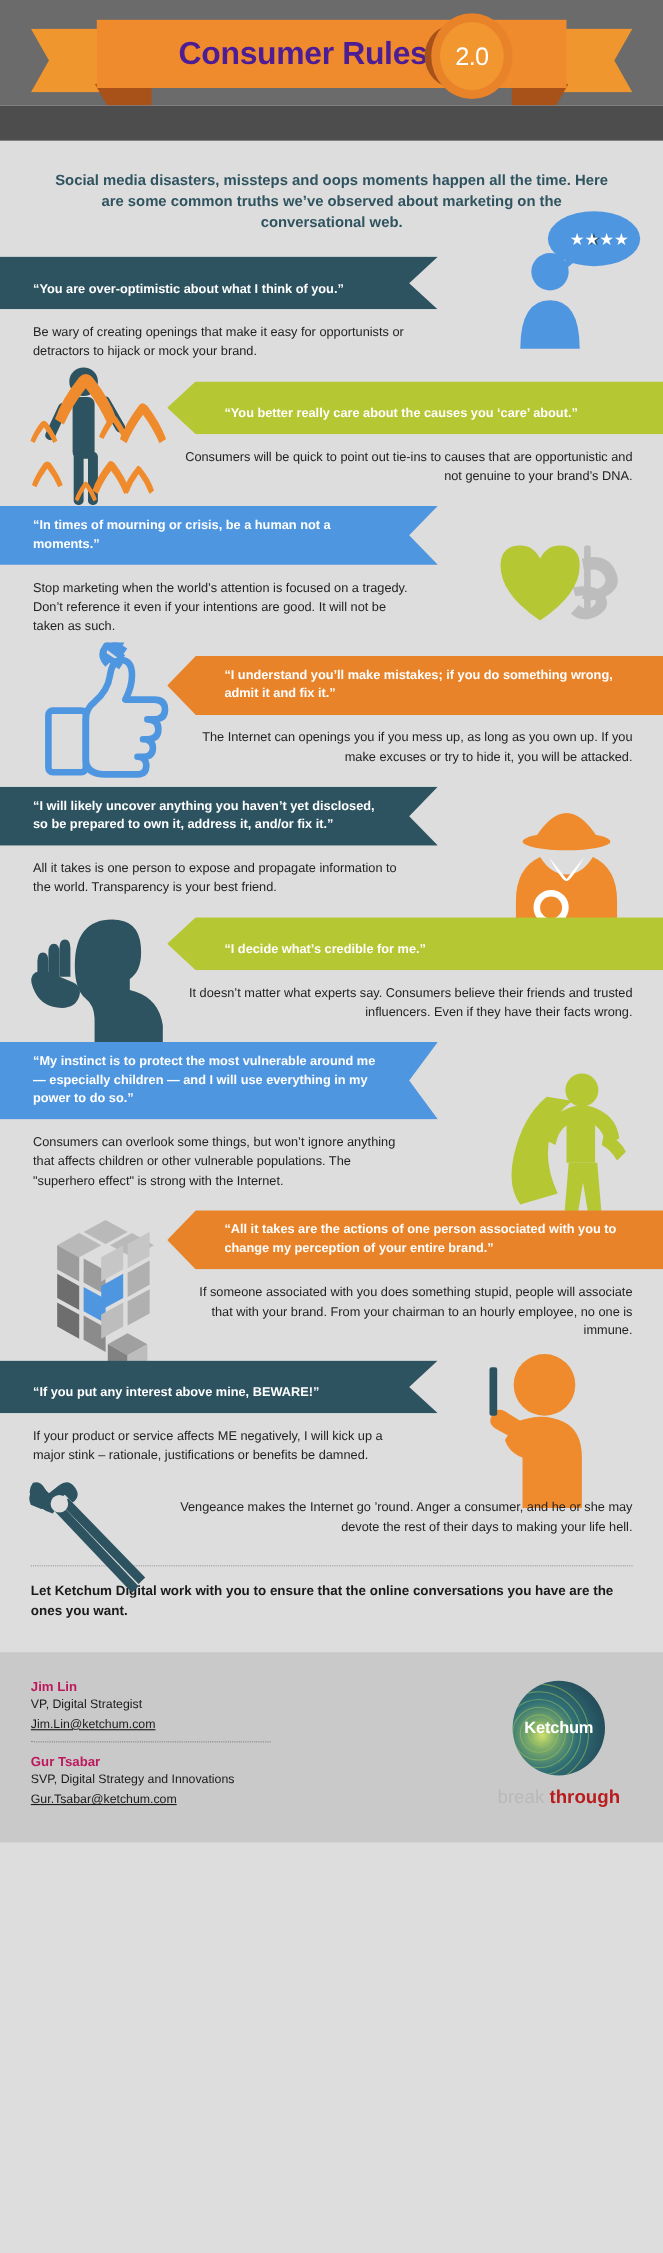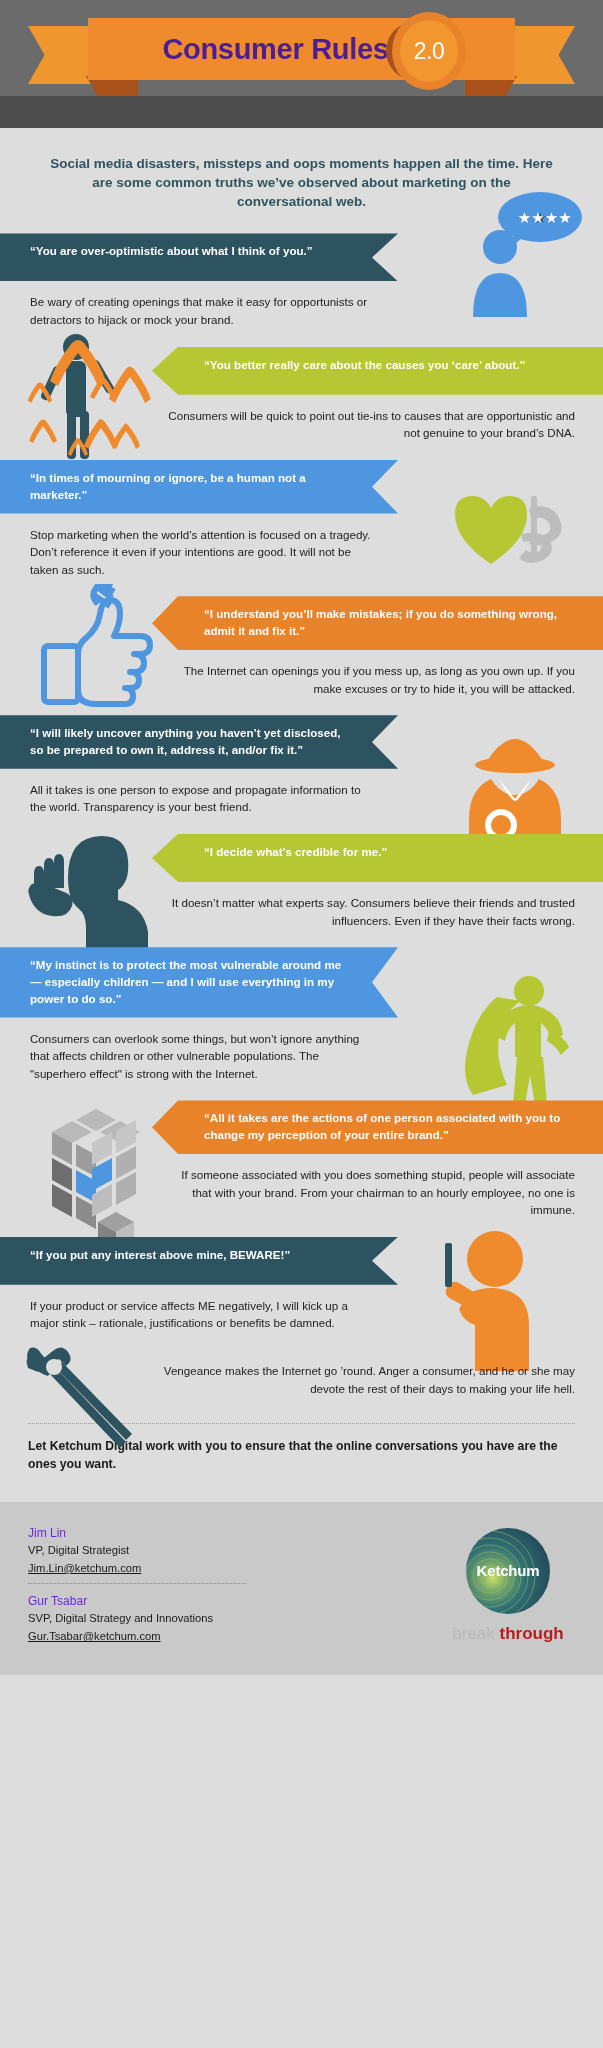--- a/index.html
+++ b/index.html
@@ -104,21 +104,21 @@
     line-height: 1.42;
   }
 
   
   .body { position: relative; background: #dddddd; }
   .rule { position: relative; }
 
   .banner {
     position: relative;
     display: flex;
-    align-items: flex-start;
+    align-items: flex-end;
     min-height: 48px;
     padding: 10px 18px;
   }
   
   .banner.left {
     margin-right: 205px;
     padding-left: 30px;
     padding-right: 46px;
     clip-path: polygon(0 0, 100% 0, calc(100% - 26px) 50%, 100% 100%, 0 100%);
   }
@@ -167,21 +167,21 @@
     line-height: 1.45;
     padding-bottom: 16px;
   }
   .footer {
     position: relative;
     background: #c9c9c9;
     padding: 22px 28px 24px 28px;
     min-height: 168px;
   }
   .contact { margin-bottom: 6px; }
-  .contact .name { font-size: 12px; font-weight: normal; color: #6d28d9; line-height: 1.5; }
+  .contact .name { font-size: 12px; font-weight: bold; color: #be185d; line-height: 1.5; }
   .contact .role { font-size: 11.2px; color: #1a1a1a; line-height: 1.45; }
   .contact .email { font-size: 11.2px; color: #1a1a1a; line-height: 1.45; text-decoration: underline; display: inline-block; }
   .contact-sep { border-top: 1px dotted #8c8c8c; width: 218px; margin: 7px 0 8px 0; }
 
   .brand {
     position: absolute;
     right: 30px; top: 26px;
     width: 130px;
     text-align: center;
   }
@@ -281,21 +281,21 @@
           <path d="M84 96 q-10 13 -14 25 l5 3 q5 -12 12 -21 q7 9 12 21 l5 -3 q-4 -12 -14 -25 q-4 -4 -6 0 Z"></path>
           <path d="M110 100 q-9 11 -12 21 l4 3 q4 -10 10 -18 q6 8 10 18 l4 -3 q-3 -10 -12 -21 q-3 -3 -4 0 Z"></path>
           <path d="M26 96 q-8 11 -11 20 l4 2 q4 -9 10 -17 q6 8 10 17 l4 -2 q-3 -9 -11 -20 q-3 -3 -6 0 Z"></path>
           <path d="M62 114 q-6 8 -8 15 l3 2 q3 -7 7 -13 q4 6 7 13 l3 -2 q-2 -7 -8 -15 q-2 -2 -4 0 Z"></path>
         </g>
       </svg>
     </div>
 
     <div class="rule">
       <div class="banner left c-blue">
-        <span class="banner-text">“In times of mourning or ignore, be a human not a marketer.”</span>
+        <span class="banner-text">“In times of mourning or crisis, be a human not a moments.”</span>
       </div>
       <div class="body-text alignleft">Stop marketing when the world’s attention is focused on a tragedy. Don’t reference it even if your intentions are good. It will not be taken as such.</div>
       <svg class="art" style="right:26px; top:30px;" width="140" height="100" viewBox="0 0 140 100">
         <g fill="#bdbdbd">
           <path d="M92 18 q22 -6 30 10 q8 16 -8 24 q-12 6 -22 2 l4 -10 q8 3 13 0 q7 -4 3 -11 q-5 -8 -18 -4 Z"></path>
           <path d="M84 44 q20 -4 28 6 q8 12 -6 20 q-14 7 -24 -2 l7 -8 q6 5 12 2 q6 -4 2 -8 q-5 -4 -17 -2 Z"></path>
           <rect x="94" y="6" width="6" height="66" rx="2"></rect>
         </g>
         <path d="M18 24 q0 -18 18 -18 q12 0 18 12 q6 -12 18 -12 q18 0 18 18 q0 26 -36 50 q-36 -24 -36 -50 Z" fill="#b5c732"></path>
       </svg>

